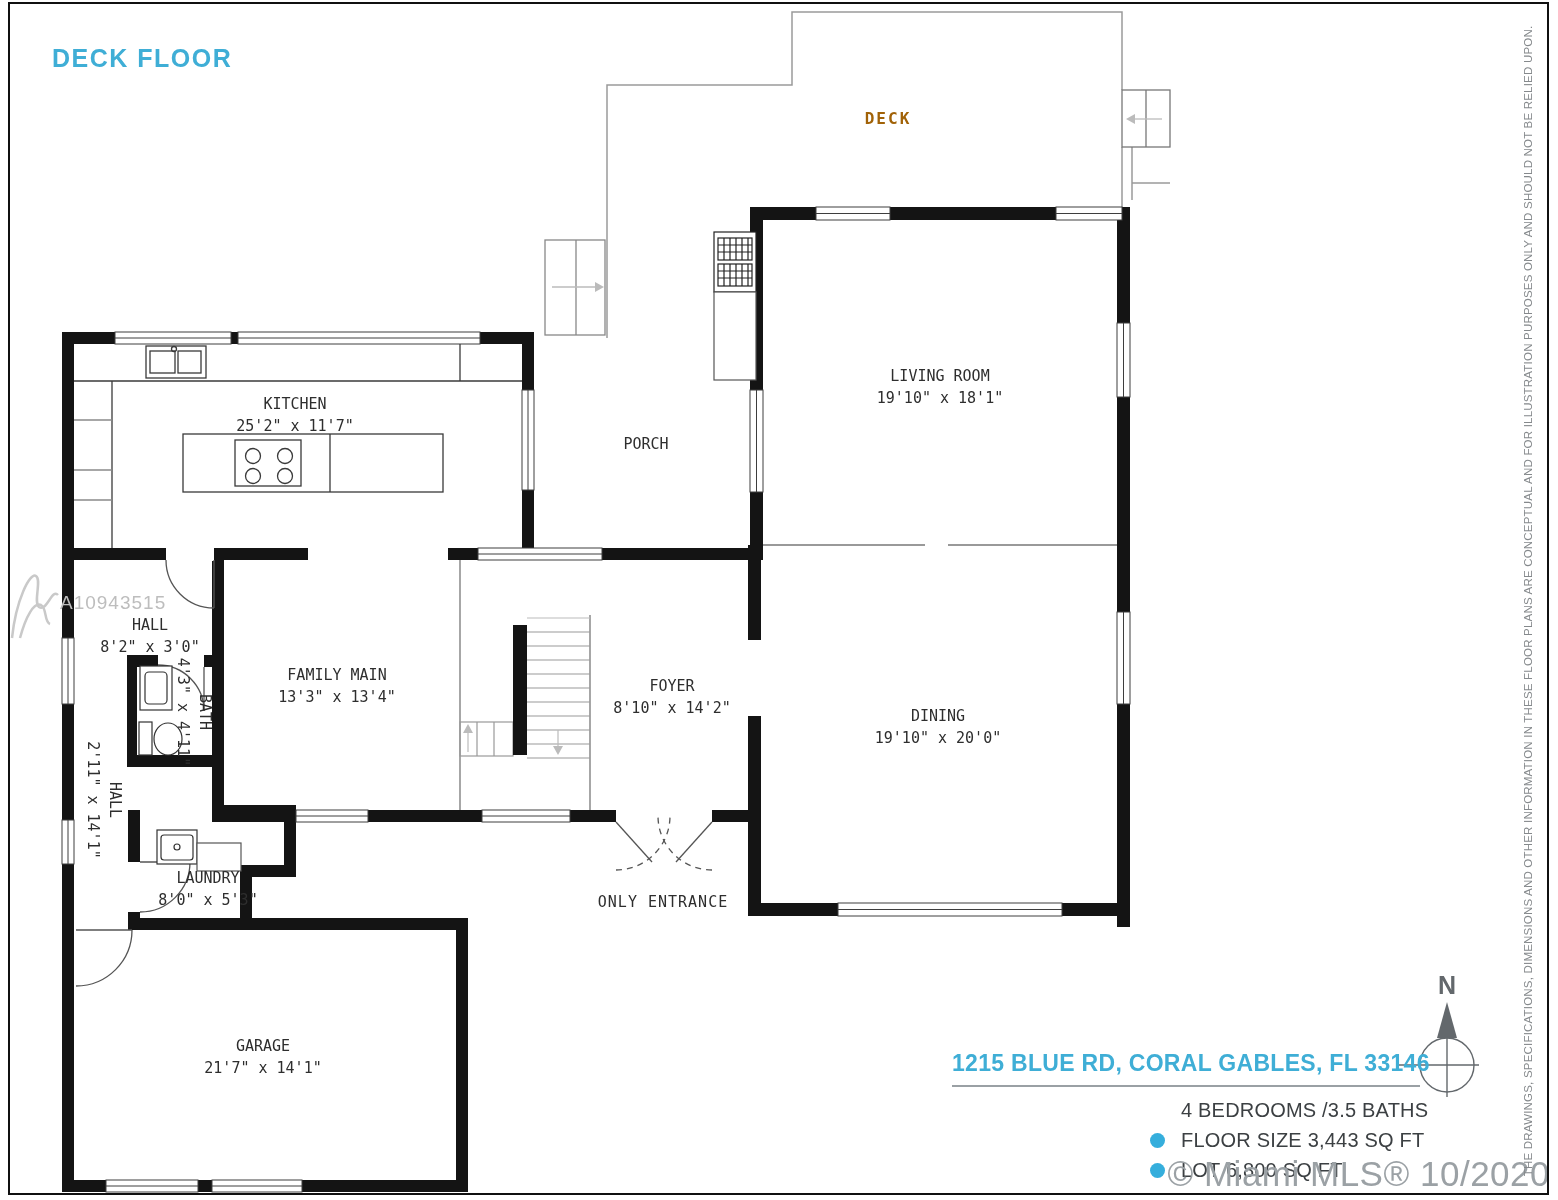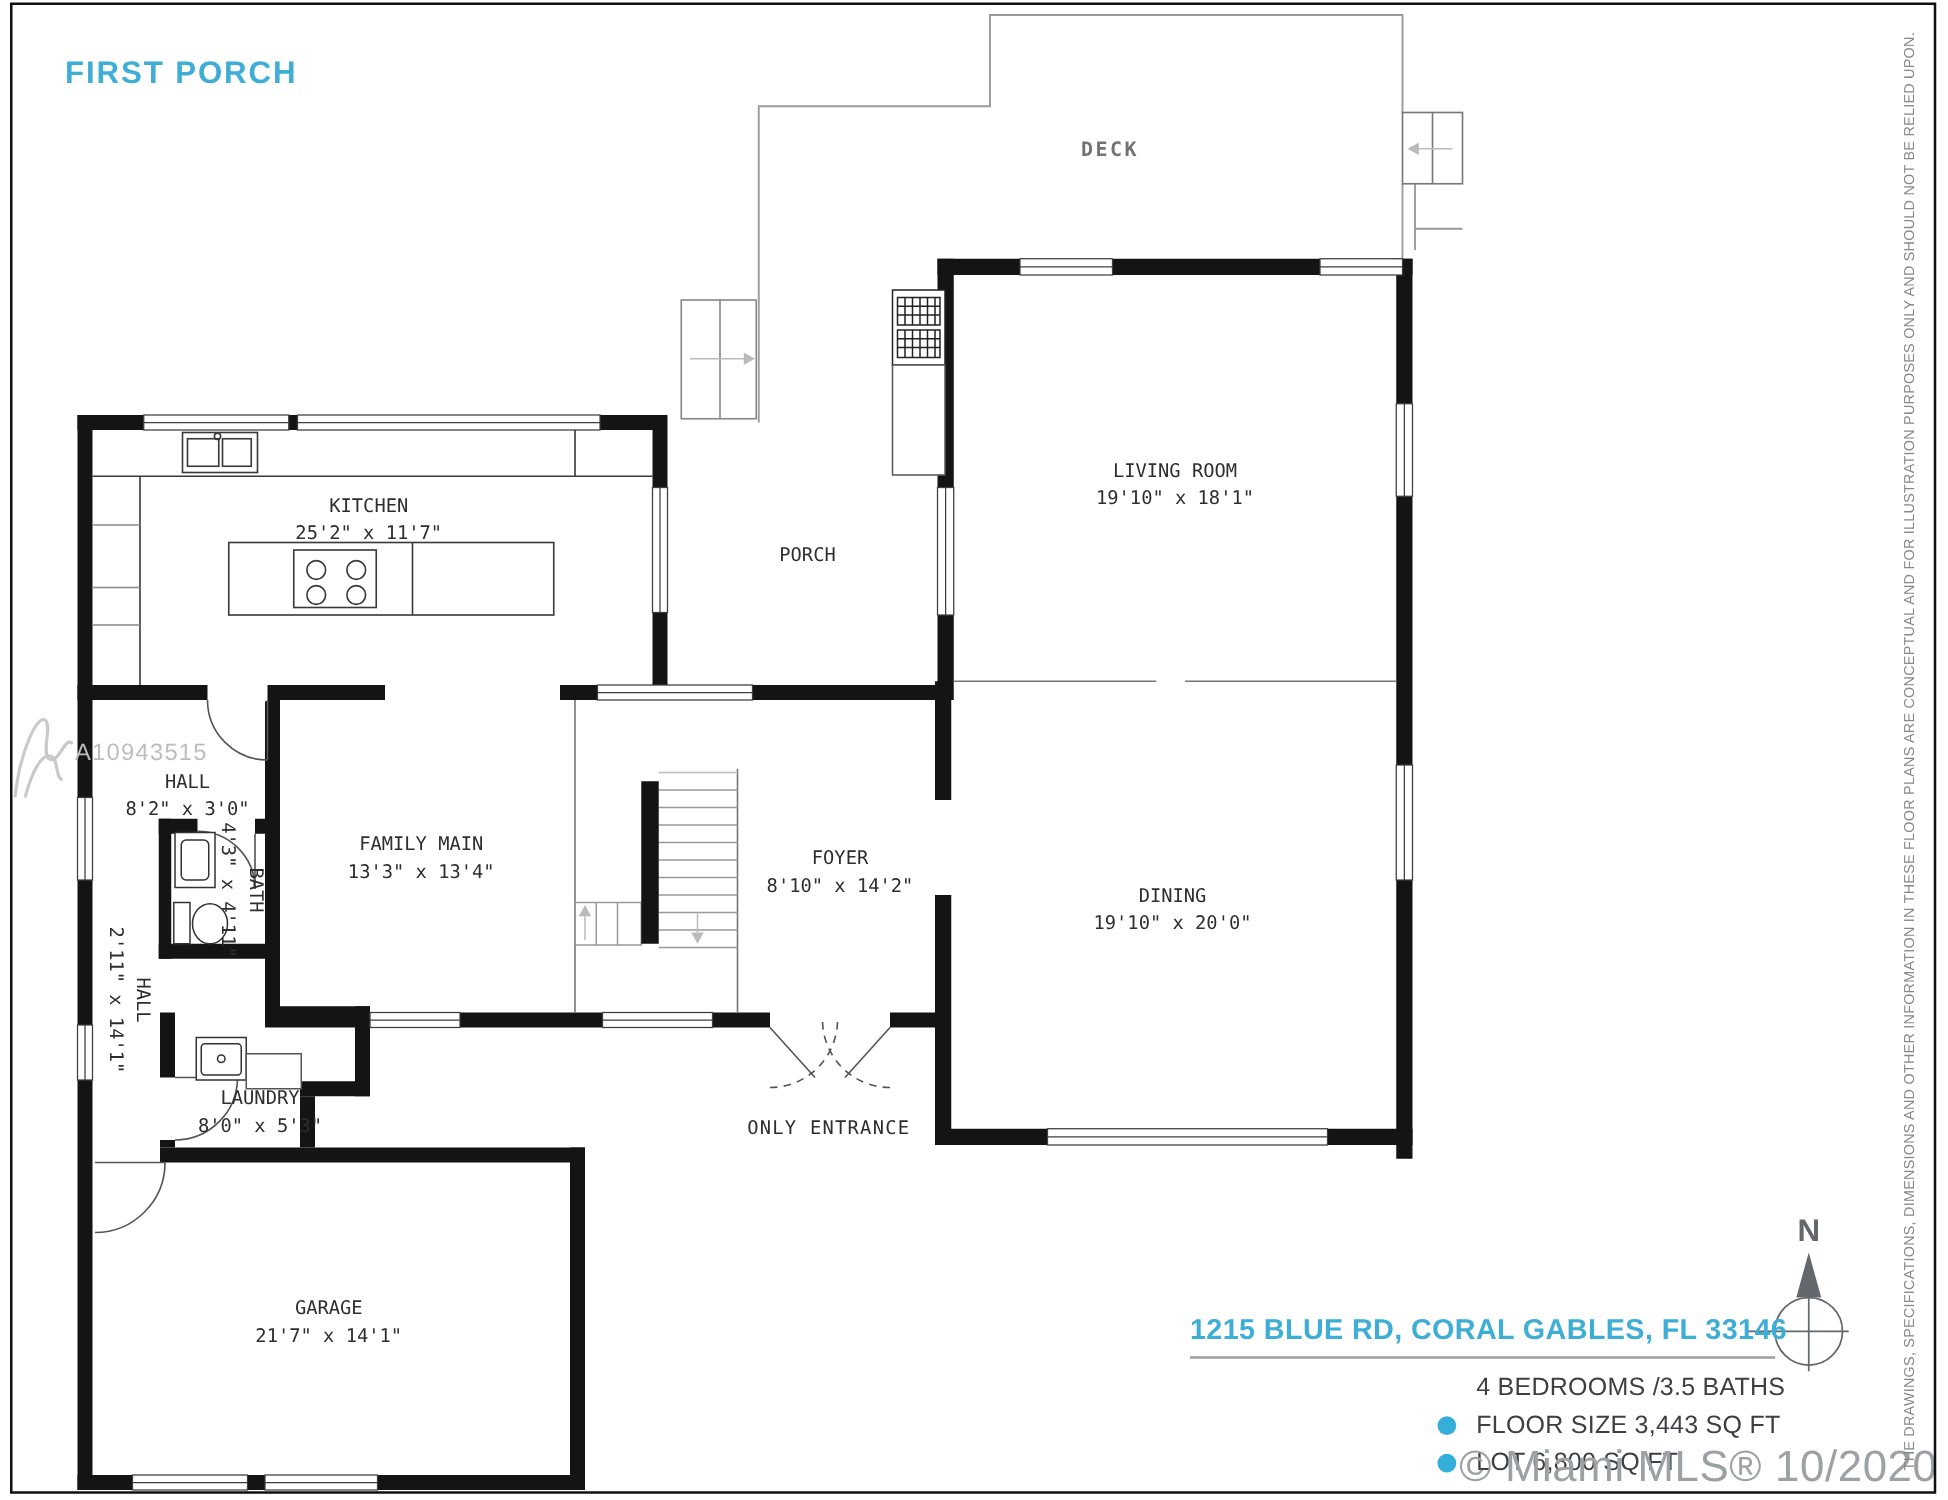--- a/index.html
+++ b/index.html
@@ -8,21 +8,21 @@
   .frame{position:absolute;left:8px;top:2px;right:9px;bottom:5px;
          border:2.5px solid #101010;pointer-events:none;}
   svg.plan{position:absolute;left:0;top:0;}
 
   .floor-title{position:absolute;left:52px;top:44px;font-size:25px;font-weight:bold;
                letter-spacing:1.5px;color:var(--accent);}
   .room-label{position:absolute;transform:translate(-50%,-50%);text-align:center;
               font-family:"DejaVu Sans Mono","Liberation Mono",monospace;
               font-size:15px;line-height:1.45;color:var(--label);white-space:nowrap;}
   .room-label.rot{transform:translate(-50%,-50%) rotate(90deg);}
-  .room-label.big{font-size:16px;font-weight:600;letter-spacing:2px;color:#737373;}
+  .room-label.big{font-size:16px;font-weight:600;letter-spacing:2px;color:#a16207;}
 
   .watermark-text{position:absolute;left:60px;top:592px;font-size:19px;
                   color:var(--watermark);letter-spacing:1px;}
 
   .info{position:absolute;left:952px;top:1022px;width:478px;}
   .address{font-size:23px;font-weight:bold;color:var(--accent);white-space:nowrap;
            letter-spacing:0.3px;margin-top:28px;}
   .info-rule{margin-top:8px;border-top:2px solid #9aa0a4;width:468px;}
   .info-rows{margin-left:198px;margin-top:12px;display:flex;flex-direction:column;gap:7px;}
   .info-row{display:flex;align-items:center;font-size:20px;color:#3c4043;
@@ -234,21 +234,21 @@
     <circle cx="1447" cy="1065" r="27"></circle>
     <polygon points="1447,1002 1437,1038 1457,1038" fill="#63686C" stroke="none"></polygon>
   </g>
 
   <g stroke="#c9c9c9" stroke-width="2.5" fill="none">
     <path d="M 12,638 C 16,600 30,572 36,576 C 42,580 33,602 39,607 C 47,612 52,588 58,595"></path>
     <path d="M 20,638 C 26,616 34,602 41,605 C 47,608 44,622 50,624"></path>
   </g>
 </svg>
 
-<div class="floor-title">FIRST PORCH</div>
+<div class="floor-title">DECK FLOOR</div>
 
 <div class="room-label big" style="left:888px;top:119px">
   <div>DECK</div>
 </div>
 
 <div class="room-label" style="left:295px;top:416px">
   <div>KITCHEN</div>
   <div>25'2" x 11'7"</div>
 </div>
 

